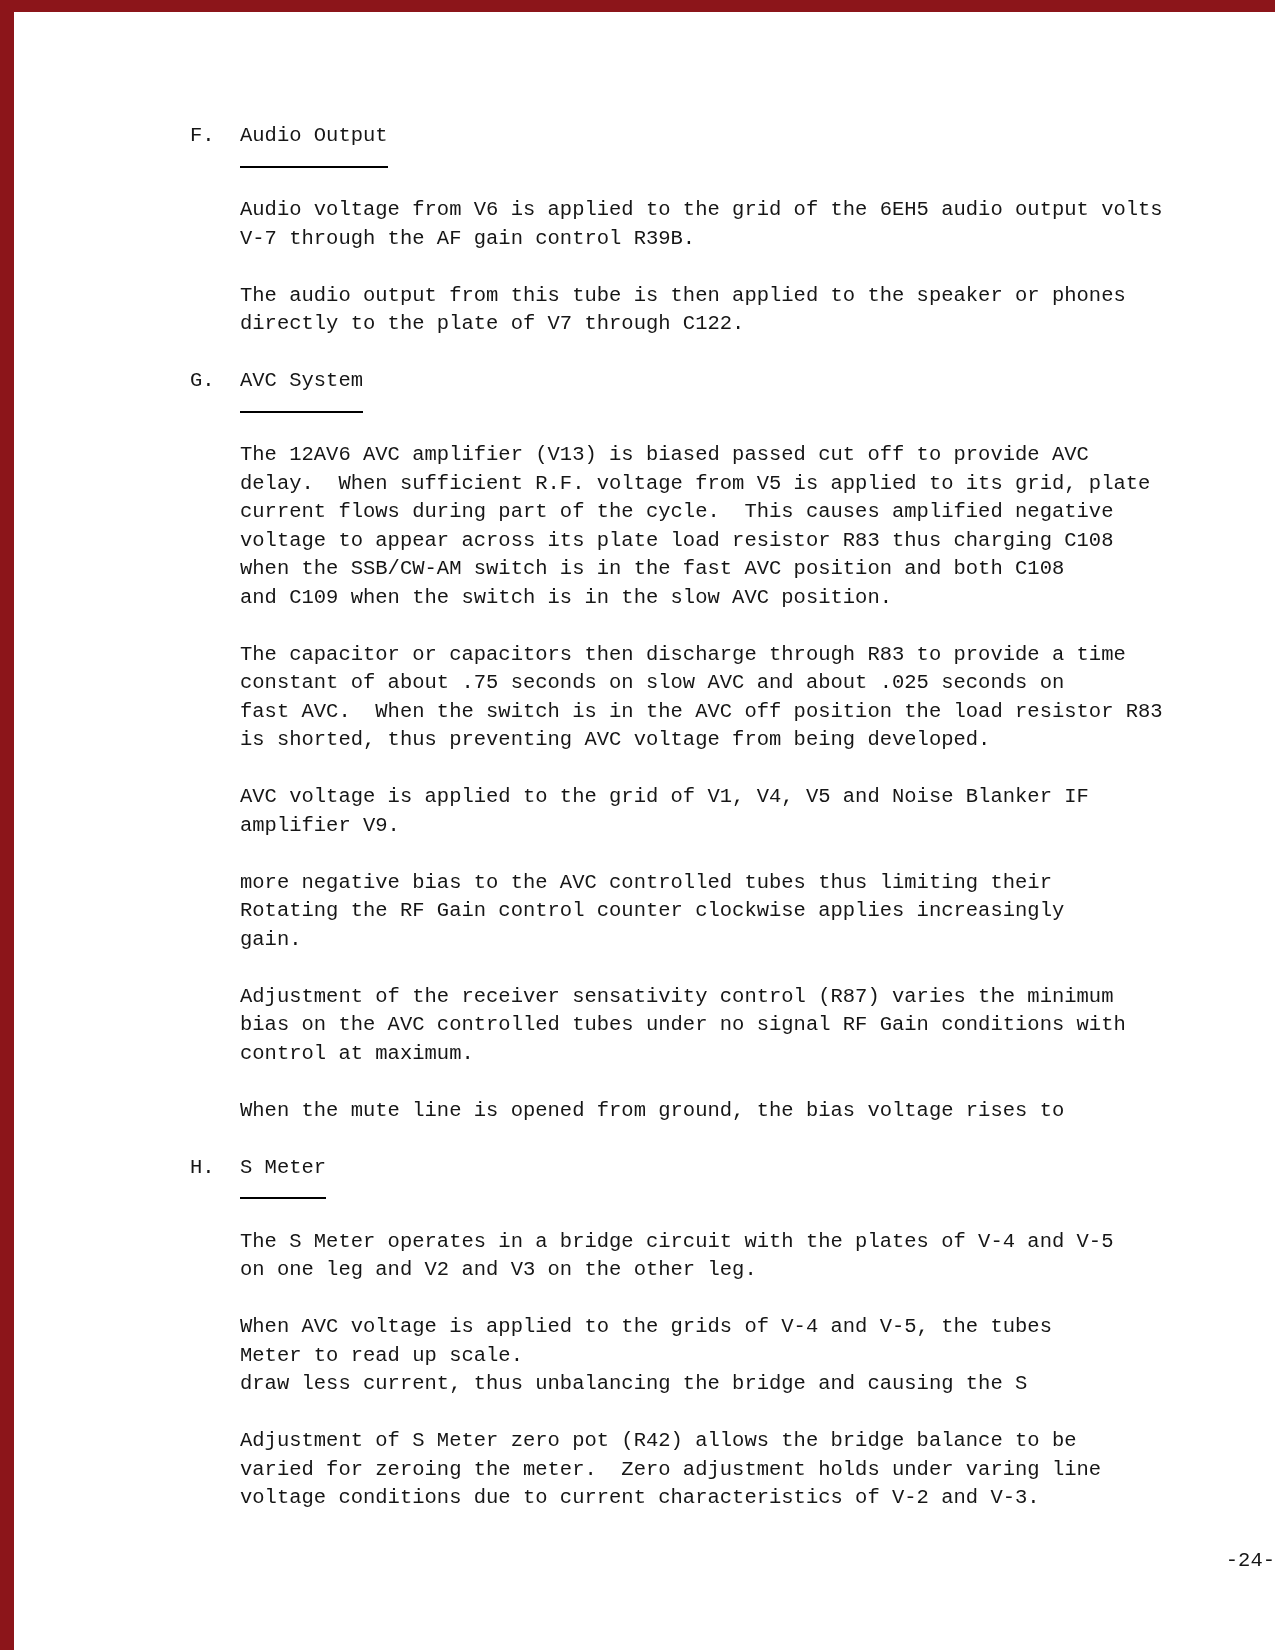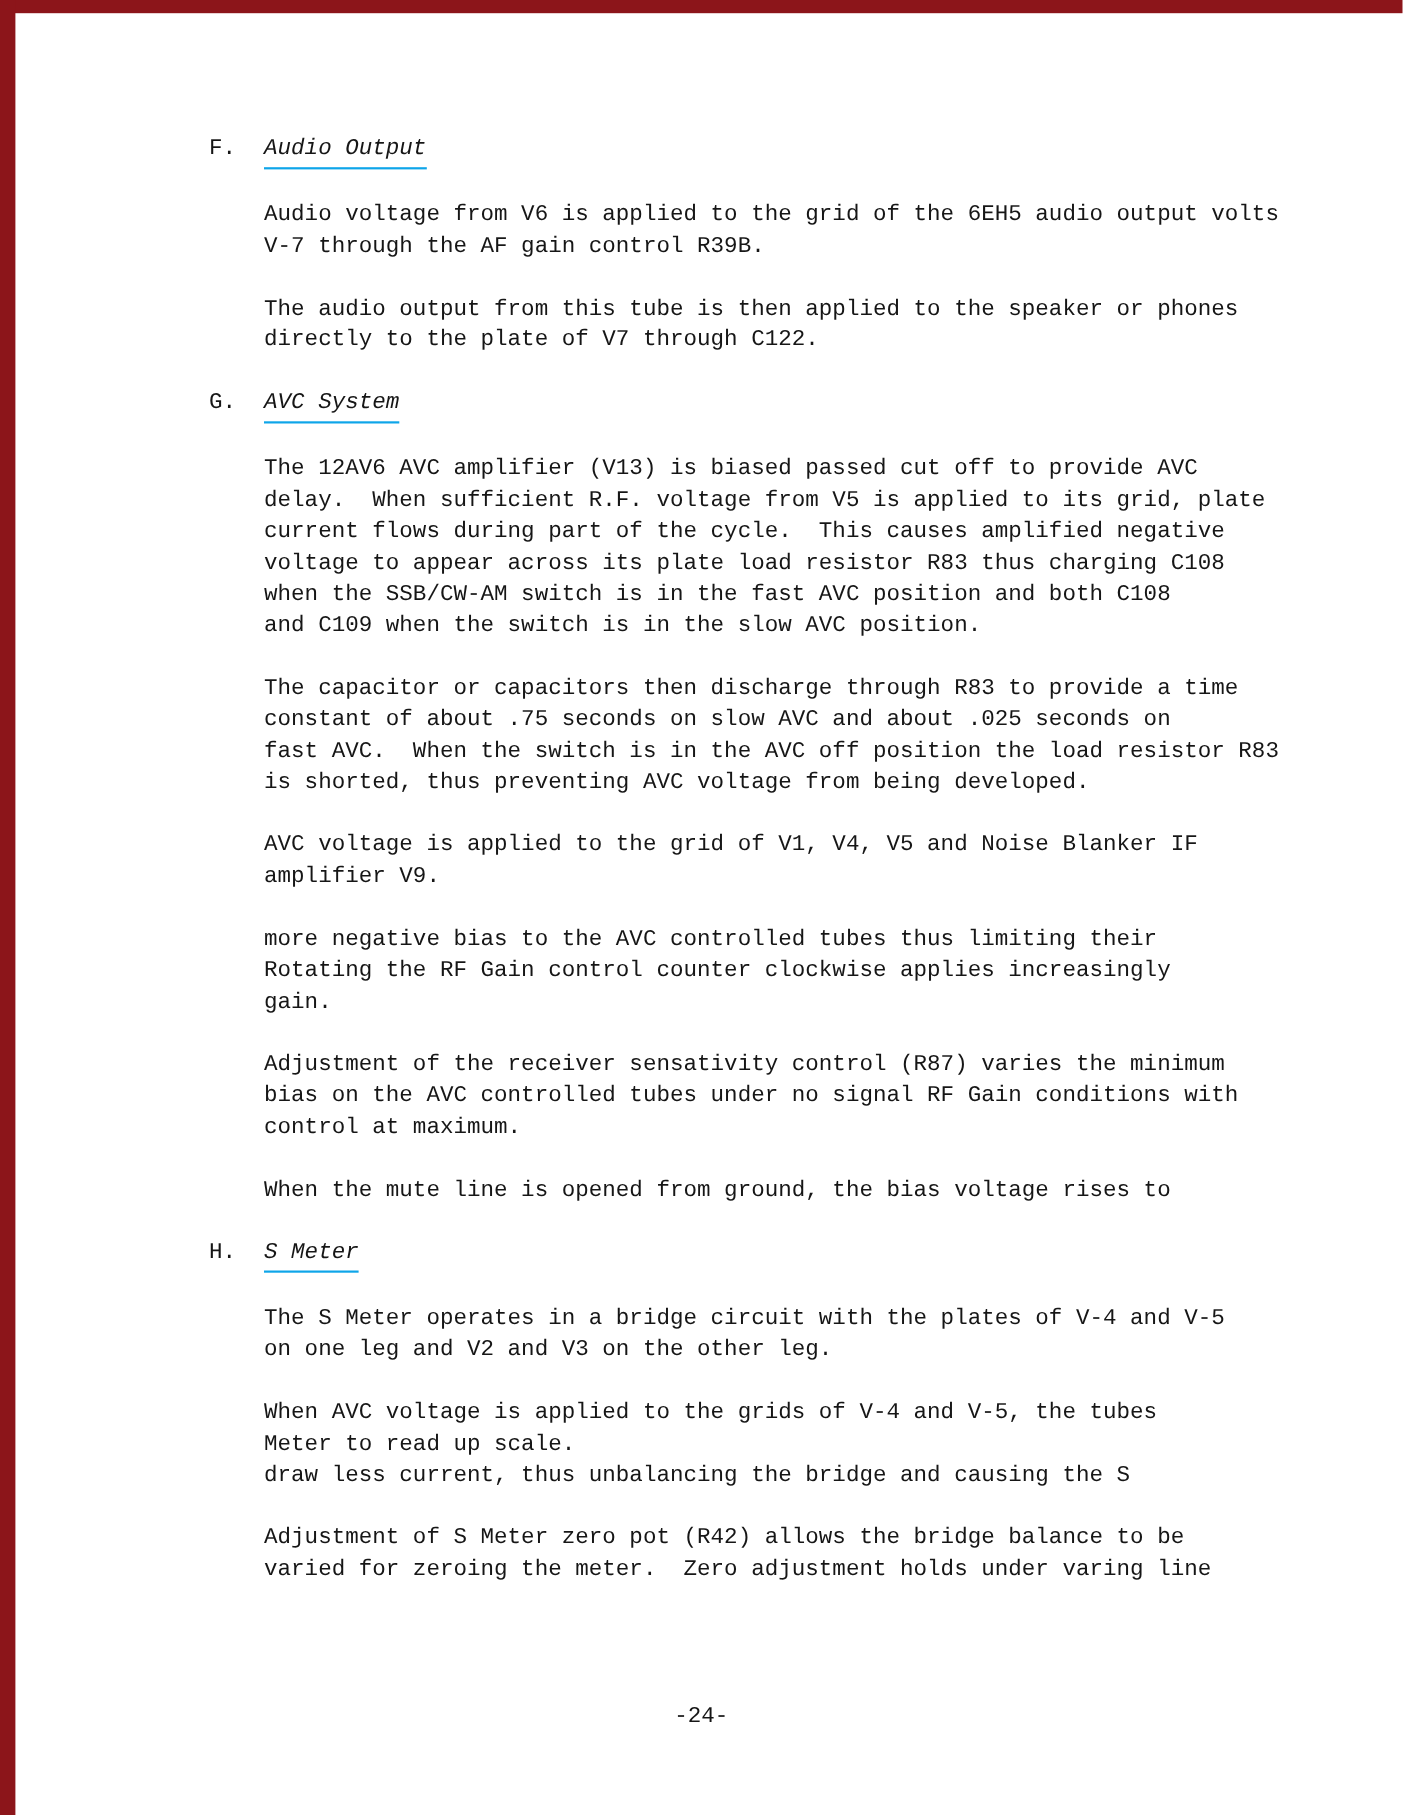--- a/index.html
+++ b/index.html
@@ -37,32 +37,31 @@
     font-weight: normal;
   }
   section:first-child .heading { margin-top: 0; }
   .heading .letter {
     position: absolute;
     left: -50px;
     top: 0;
   }
   .heading .title {
     display: inline-block;
-    border-bottom: 2px solid #0ea5e9;
-    padding-bottom: 1px;
-    font-style: italic;
+    border-bottom: 2px solid #000000;
+    padding-bottom: 15px;
   }
   .para { margin: 28.5px 0; }
   .line { display: block; white-space: pre; }
   .footer {
     position: absolute;
     top: 1547px;
     left: 0;
     width: 100%;
-    text-align: center;
+    text-align: right;
   }
 </style>
 </head>
 <body>
 
 <div class="edge-top"></div>
 <div class="edge-left"></div>
 
 <main class="content">
 
@@ -129,18 +128,19 @@
       <span class="line">on one leg and V2 and V3 on the other leg.</span>
     </p>
     <p class="para">
       <span class="line">When AVC voltage is applied to the grids of V-4 and V-5, the tubes</span>
       <span class="line">Meter to read up scale.</span>
       <span class="line">draw less current, thus unbalancing the bridge and causing the S</span>
     </p>
     <p class="para">
       <span class="line">Adjustment of S Meter zero pot (R42) allows the bridge balance to be</span>
       <span class="line">varied for zeroing the meter.  Zero adjustment holds under varing line</span>
+      <span class="line">voltage conditions due to current characteristics of V-2 and V-3.</span>
     </p>
   </section>
 
 </main>
 
 <div class="footer">-24-</div>
 
 </body></html>

